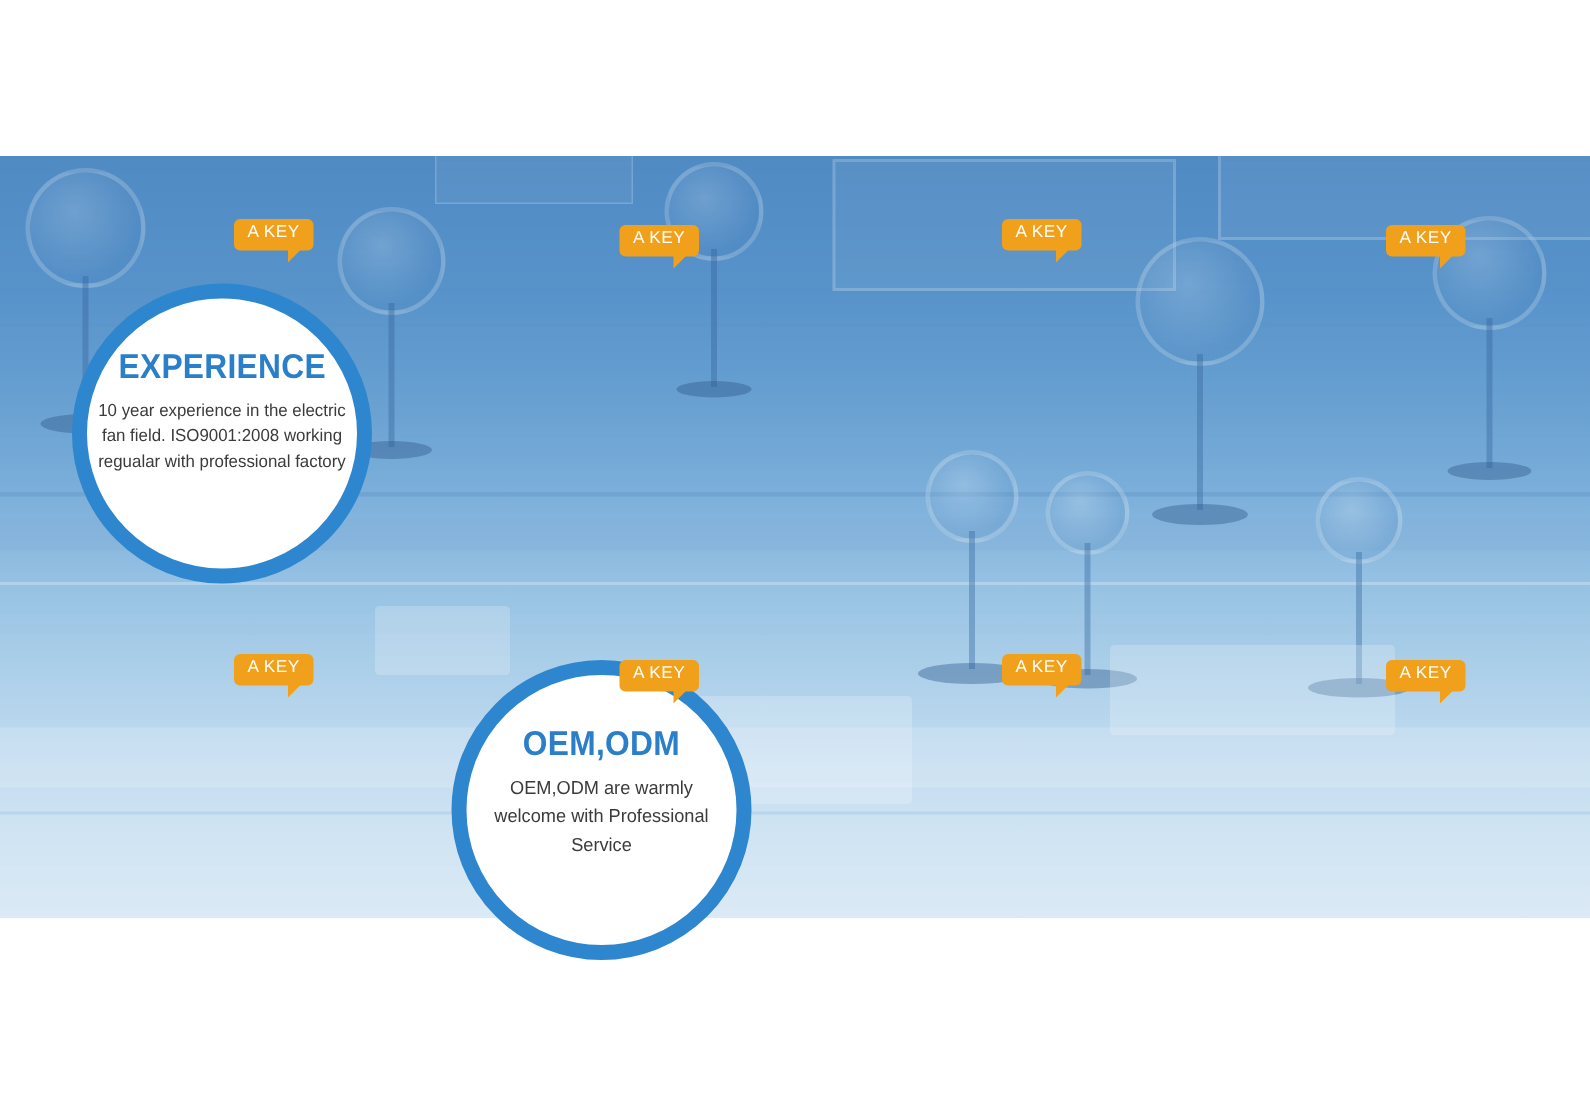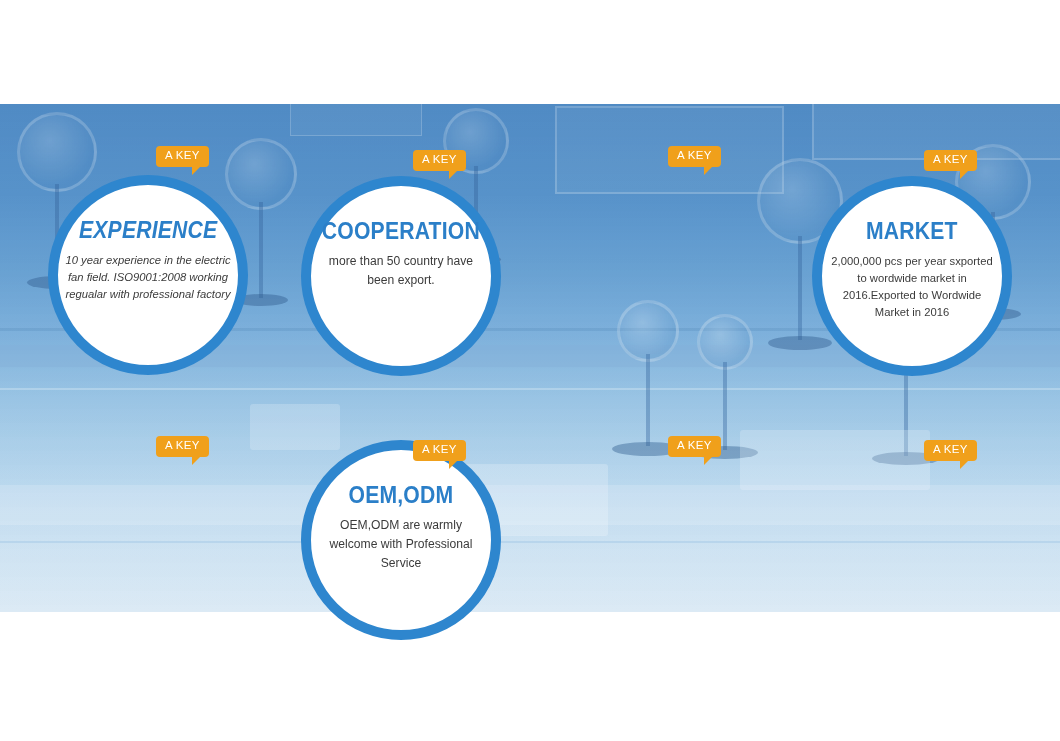--- a/index.html
+++ b/index.html
@@ -279,44 +279,32 @@
 
     <div class="crate" style="left:458px; top:360px; width:150px; height:72px;"></div>
     <div class="crate" style="left:740px; top:326px; width:190px; height:60px;"></div>
     <div class="crate" style="left:250px; top:300px; width:90px; height:46px;"></div>
 
     <div class="photo-wash"></div>
   </div>
 
   <div class="grid">
 
-    <div class="cell" style="left:48px; top:175px;font-style:italic;">
+    <div class="cell" style="left:48px; top:189px;">
       <div class="ring">
         <div class="c-title">EXPERIENCE</div>
         <div class="c-body tight">10 year experience in the electric fan field. ISO9001:2008 working regualar with professional factory</div>
       </div>
     </div>
     <div class="badge" style="left:156px; top:146px;">A KEY</div>
 
-    <div class="cell" style="left:301px; top:176px;">
-      <div class="ring">
-        <div class="c-title">COOPERATION</div>
-        <div class="c-body">more than 50 country have been export.</div>
-      </div>
-    </div>
     <div class="badge" style="left:413px; top:150px;">A KEY</div>
 
     <div class="badge" style="left:668px; top:146px;">A KEY</div>
 
-    <div class="cell" style="left:812px; top:176px;">
-      <div class="ring">
-        <div class="c-title">MARKET</div>
-        <div class="c-body tight">2,000,000 pcs per year sxported to wordwide market in 2016.Exported to Wordwide Market in 2016</div>
-      </div>
-    </div>
     <div class="badge" style="left:924px; top:150px;">A KEY</div>
 
     <div class="badge" style="left:156px; top:436px;">A KEY</div>
 
     <div class="cell" style="left:301px; top:440px;">
       <div class="ring">
         <div class="c-title">OEM,ODM</div>
         <div class="c-body">OEM,ODM are warmly welcome with Professional Service</div>
       </div>
     </div>

